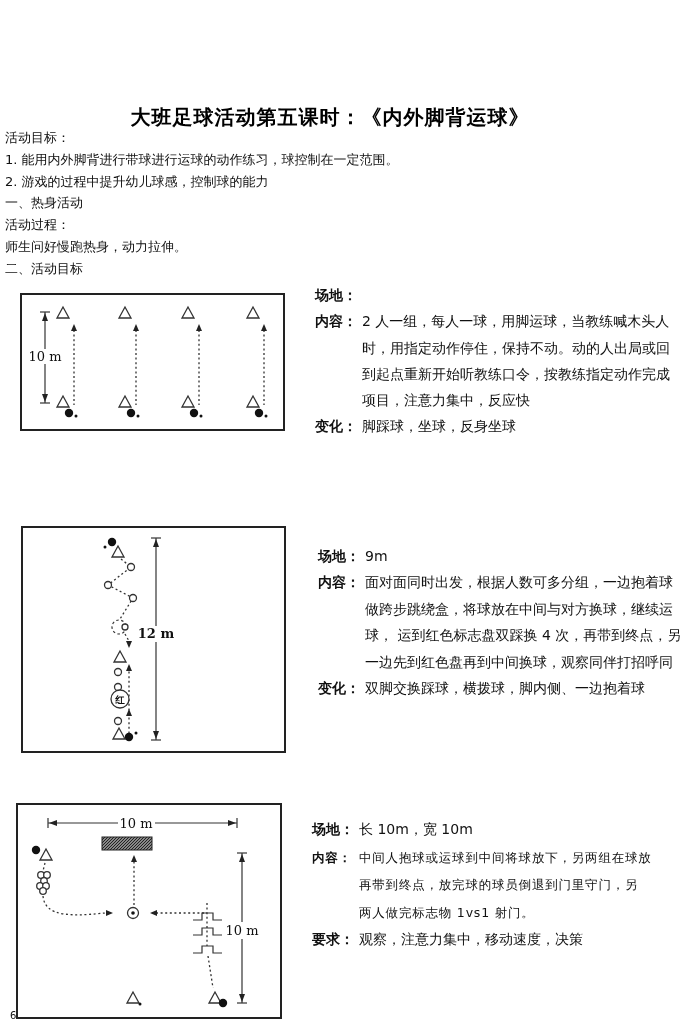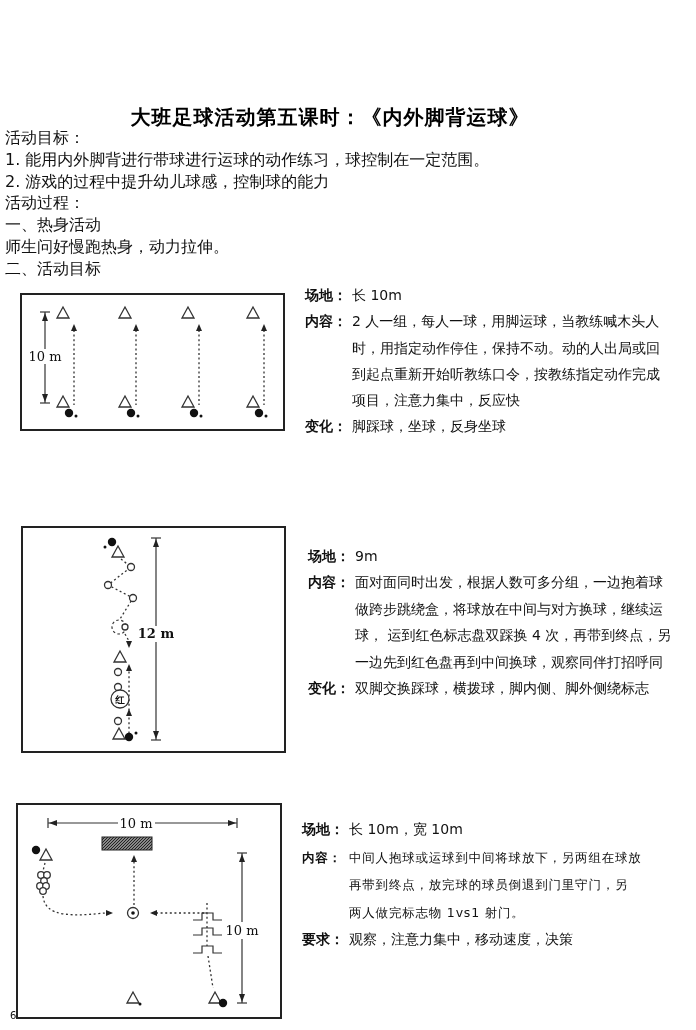--- a/index.html
+++ b/index.html
@@ -1,25 +1,25 @@
 <!DOCTYPE html>
 <html><head>
 <meta charset="utf-8">
 <style>
   html,body{margin:0;padding:0;background:#fff;}
   body{width:696px;height:1030px;position:relative;overflow:hidden;
        font-family:"DejaVu Sans",sans-serif;color:#111;}
   .title{position:absolute;top:104px;left:0;right:36px;text-align:center;
          font-size:20px;font-weight:bold;color:#000;letter-spacing:1px;}
-  .intro{position:absolute;left:5px;top:127px;font-size:16px;line-height:21.8px;}
+  .intro{position:absolute;left:5px;top:127px;font-size:13px;line-height:21.8px;}
   .tblock{position:absolute;font-size:14px;}
   .b1{left:305px;top:282px;width:390px;line-height:26.3px;}
   .b2{left:308px;top:543px;width:388px;line-height:26.4px;}
   .b3{left:302px;top:816px;width:392px;line-height:27.5px;}
-  .row{display:flex;}
+  .row{display:flex;margin-left:10px;}
   .row .lbl{flex:none;width:47px;font-weight:bold;white-space:nowrap;}
   .row .txt{flex:1;}
   .row.small{font-size:12.5px;letter-spacing:0.8px;}
   .diagram{position:absolute;border-radius:24px;}
   svg{display:block;}
   .box{fill:#fff;stroke:#222;stroke-width:2;}
   .solid{stroke:#333;stroke-width:1.2;fill:none;}
   .dash{stroke:#333;stroke-width:1.3;stroke-dasharray:2 2.6;fill:none;}
   .dashcircle{stroke:#333;stroke-width:1.2;stroke-dasharray:2.5 2.5;fill:#fff;}
   .cone{fill:#fff;stroke:#333;stroke-width:1.3;}
@@ -32,22 +32,22 @@
 </style>
 </head>
 <body>
 
 <div class="title">大班足球活动第五课时：《内外脚背运球》</div>
 
 <div class="intro">
   <div>活动目标：</div>
   <div>1. 能用内外脚背进行带球进行运球的动作练习，球控制在一定范围。</div>
   <div>2. 游戏的过程中提升幼儿球感，控制球的能力</div>
+  <div>一、热身活动</div>
   <div>活动过程：</div>
-  <div>一、热身活动</div>
   <div>师生问好慢跑热身，动力拉伸。</div>
   <div>二、活动目标</div>
 </div>
 
 <div class="diagram" style="left:20px;top:293px;">
 <svg width="265" height="138" viewBox="0 0 265 138">
   <rect class="box" x="1" y="1" width="263" height="136"></rect>
   <g>
     <line class="solid" x1="20" y1="19" x2="30" y2="19"></line>
     <line class="solid" x1="25" y1="19" x2="25" y2="110"></line>
@@ -211,23 +211,20 @@
   <g>
     <polygon class="cone" points="199,189 193,200 205,200"></polygon>
     <circle class="ball" cx="207" cy="200" r="4.2"></circle>
   </g>
 </svg>
 </div>
 
 <div class="tblock b1">
   <div class="row">
     <div class="lbl">场地：</div>
-    <div class="txt">
-        <div>长 10m</div>
-      </div>
   </div>
   <div class="row">
     <div class="lbl">内容：</div>
     <div class="txt">
       <div>2 人一组，每人一球，用脚运球，当教练喊木头人</div>
       <div>时，用指定动作停住，保持不动。动的人出局或回</div>
       <div>到起点重新开始听教练口令，按教练指定动作完成</div>
       <div>项目，注意力集中，反应快</div>
     </div>
   </div>
@@ -251,21 +248,21 @@
     <div class="txt">
       <div>面对面同时出发，根据人数可多分组，一边抱着球</div>
       <div>做跨步跳绕盒，将球放在中间与对方换球，继续运</div>
       <div>球， 运到红色标志盘双踩换 4 次，再带到终点，另</div>
       <div>一边先到红色盘再到中间换球，观察同伴打招呼同</div>
     </div>
   </div>
   <div class="row">
     <div class="lbl">变化：</div>
     <div class="txt">
-        <div>双脚交换踩球，横拨球，脚内侧、脚外侧绕标志</div>
+        <div>双脚交换踩球，横拨球，脚内侧、一边抱着球</div>
       </div>
   </div>
 </div>
 
 <div class="tblock b3">
   <div class="row">
     <div class="lbl">场地：</div>
     <div class="txt">
         <div>长 10m，宽 10m</div>
       </div>

